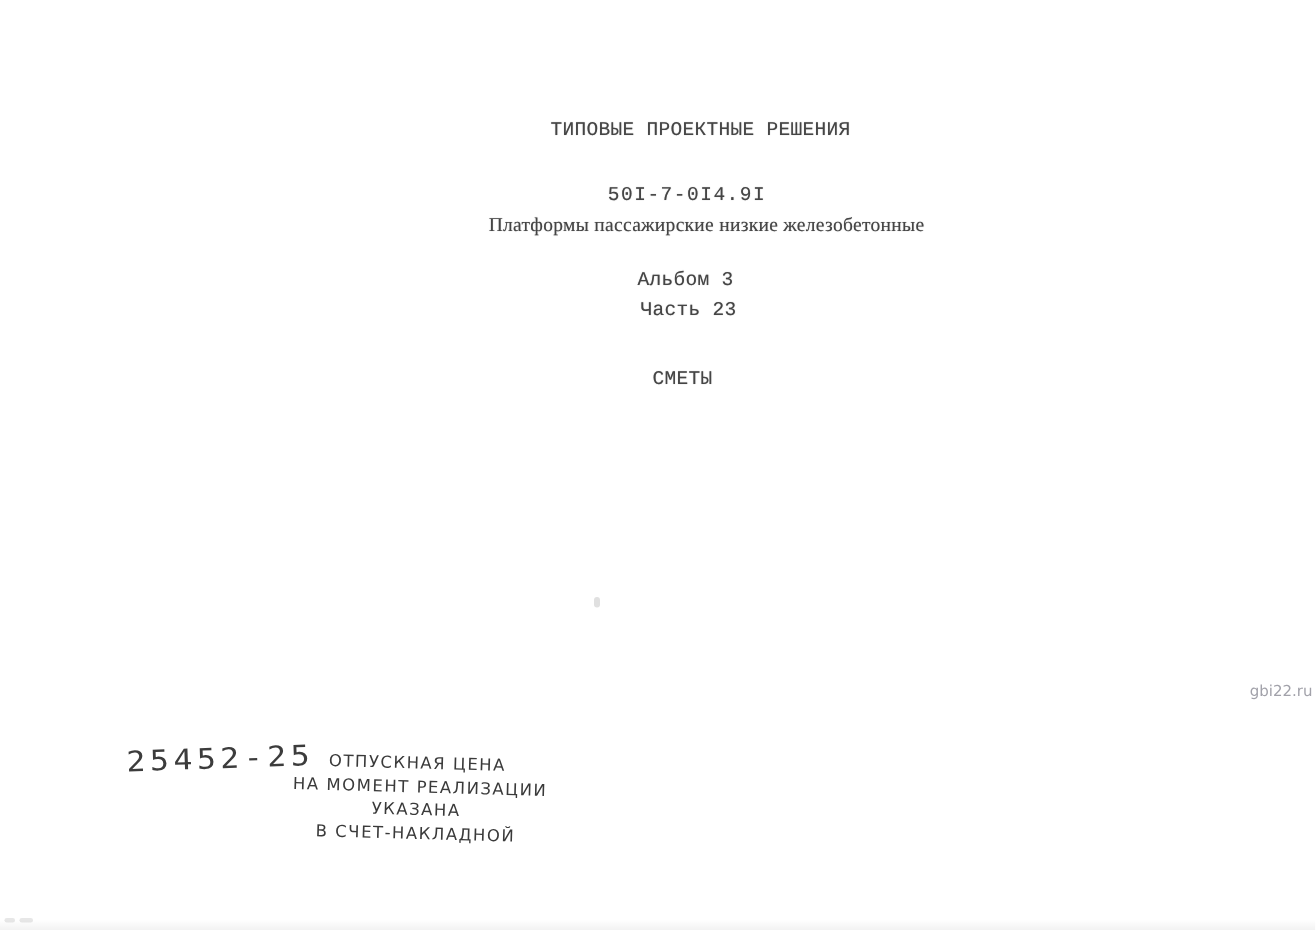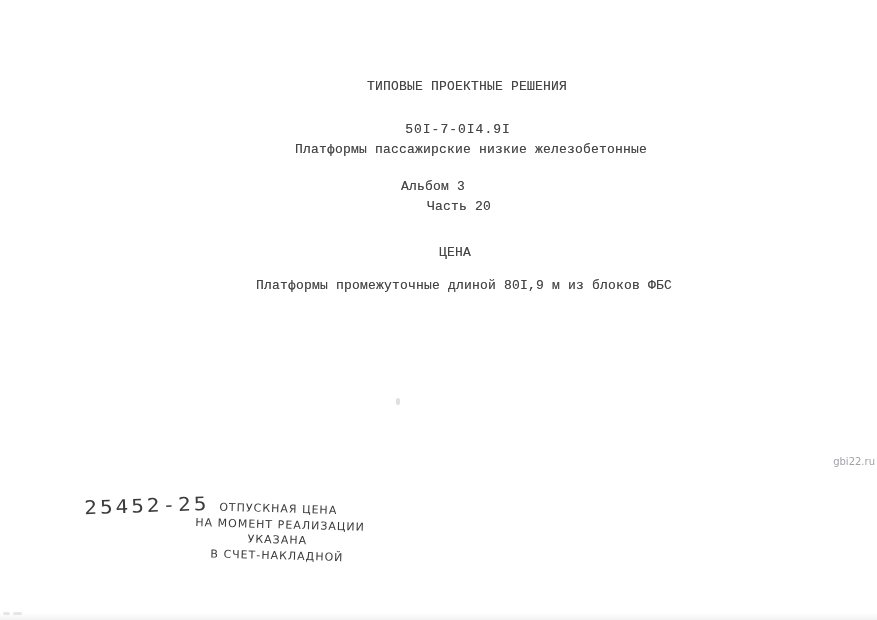--- a/index.html
+++ b/index.html
@@ -87,29 +87,28 @@
 </style>
 </head>
 <body>
 
 <div class="page">
 
   <div class="tline" style="top:80px; left:467px;">ТИПОВЫЕ ПРОЕКТНЫЕ РЕШЕНИЯ</div>
 
   <div class="tline series" style="top:123px; left:458px;">50I-7-0I4.9I</div>
 
-  <div class="tline" style="top:143px; left:471px;">Платформы пассажирские низкие железобетонные</div>
+  <div class="tline" style="top:143px; left:471px;font-family:Liberation Serif, serif;">Платформы пассажирские низкие железобетонные</div>
 
-  <div class="tline" style="top:180px; left:433px;">Альбом 3</div>
+  <div class="tline" style="top:180px; left:457px;">Альбом 3</div>
 
-  <div class="tline" style="top:200px; left:459px;">Часть 20</div>
+  <div class="tline" style="top:200px; left:459px;">Часть 23</div>
 
-  <div class="tline" style="top:246px; left:455px;">ЦЕНА</div>
+  <div class="tline" style="top:246px; left:455px;">СМЕТЫ</div>
 
-  <div class="tline" style="top:279px; left:464px;">Платформы промежуточные длиной 80I,9 м из блоков ФБС</div>
 
   <div class="hand-number">25452-25</div>
 
   <div class="hand-note">
     <div>ОТПУСКНАЯ ЦЕНА</div>
     <div>НА МОМЕНТ РЕАЛИЗАЦИИ</div>
     <div>УКАЗАНА</div>
     <div>В СЧЕТ-НАКЛАДНОЙ</div>
   </div>
 

